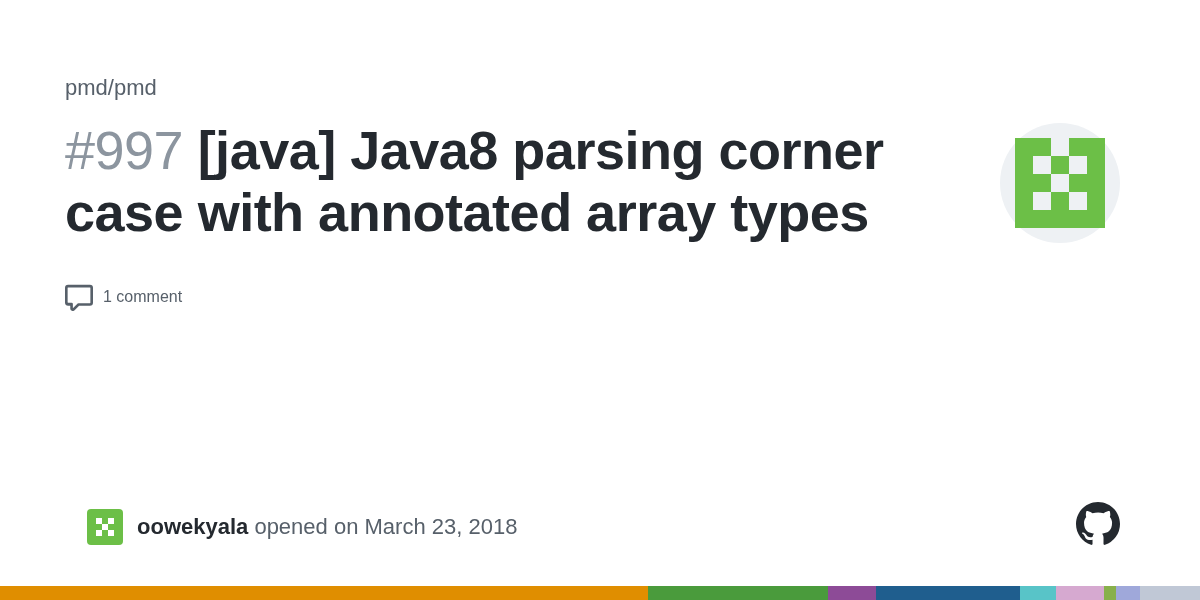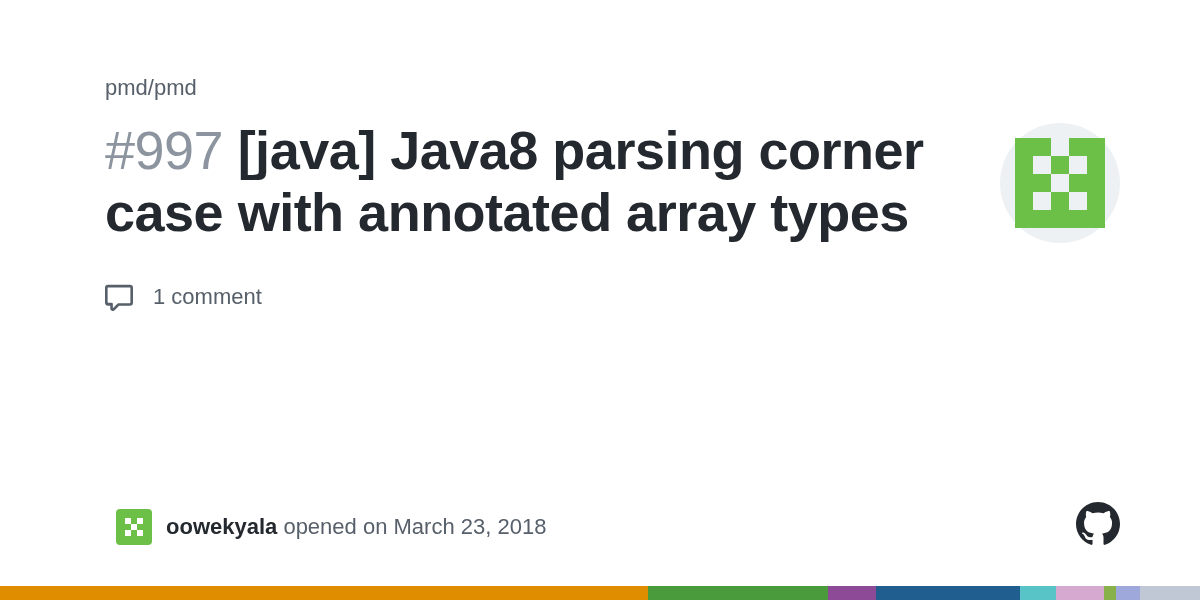--- a/index.html
+++ b/index.html
@@ -8,21 +8,20 @@
     width: 1200px;
     height: 600px;
     background: #ffffff;
     position: relative;
     overflow: hidden;
   }
   .container {
     padding: 75px 80px 0 65px;
     position: relative;
     height: 100%;
-    margin-left: 40px;
   }
   .repo-path {
     color: #57606a;
     font-size: 22px;
     font-weight: 400;
     margin-bottom: 18px;
   }
   .title-row {
     display: flex;
     align-items: flex-end;
@@ -54,28 +53,28 @@
     margin-top: -32px;
   }
   .avatar-large-inner {
     width: 90px;
     height: 90px;
   }
   .comments-row {
     margin-top: 40px;
     display: flex;
     align-items: center;
-    gap: 20px;
+    gap: 10px;
     color: #57606a;
-    font-size: 22px;
+    font-size: 16px;
   }
   .comments-row svg { display: block; }
   .author-row {
     position: absolute;
-    left: 76px;
+    left: 87px;
     bottom: 55px;
     display: flex;
     align-items: center;
     gap: 14px;
     font-size: 22px;
     color: #57606a;
   }
   .author-name {
     font-weight: 700;
     color: #24292f;

